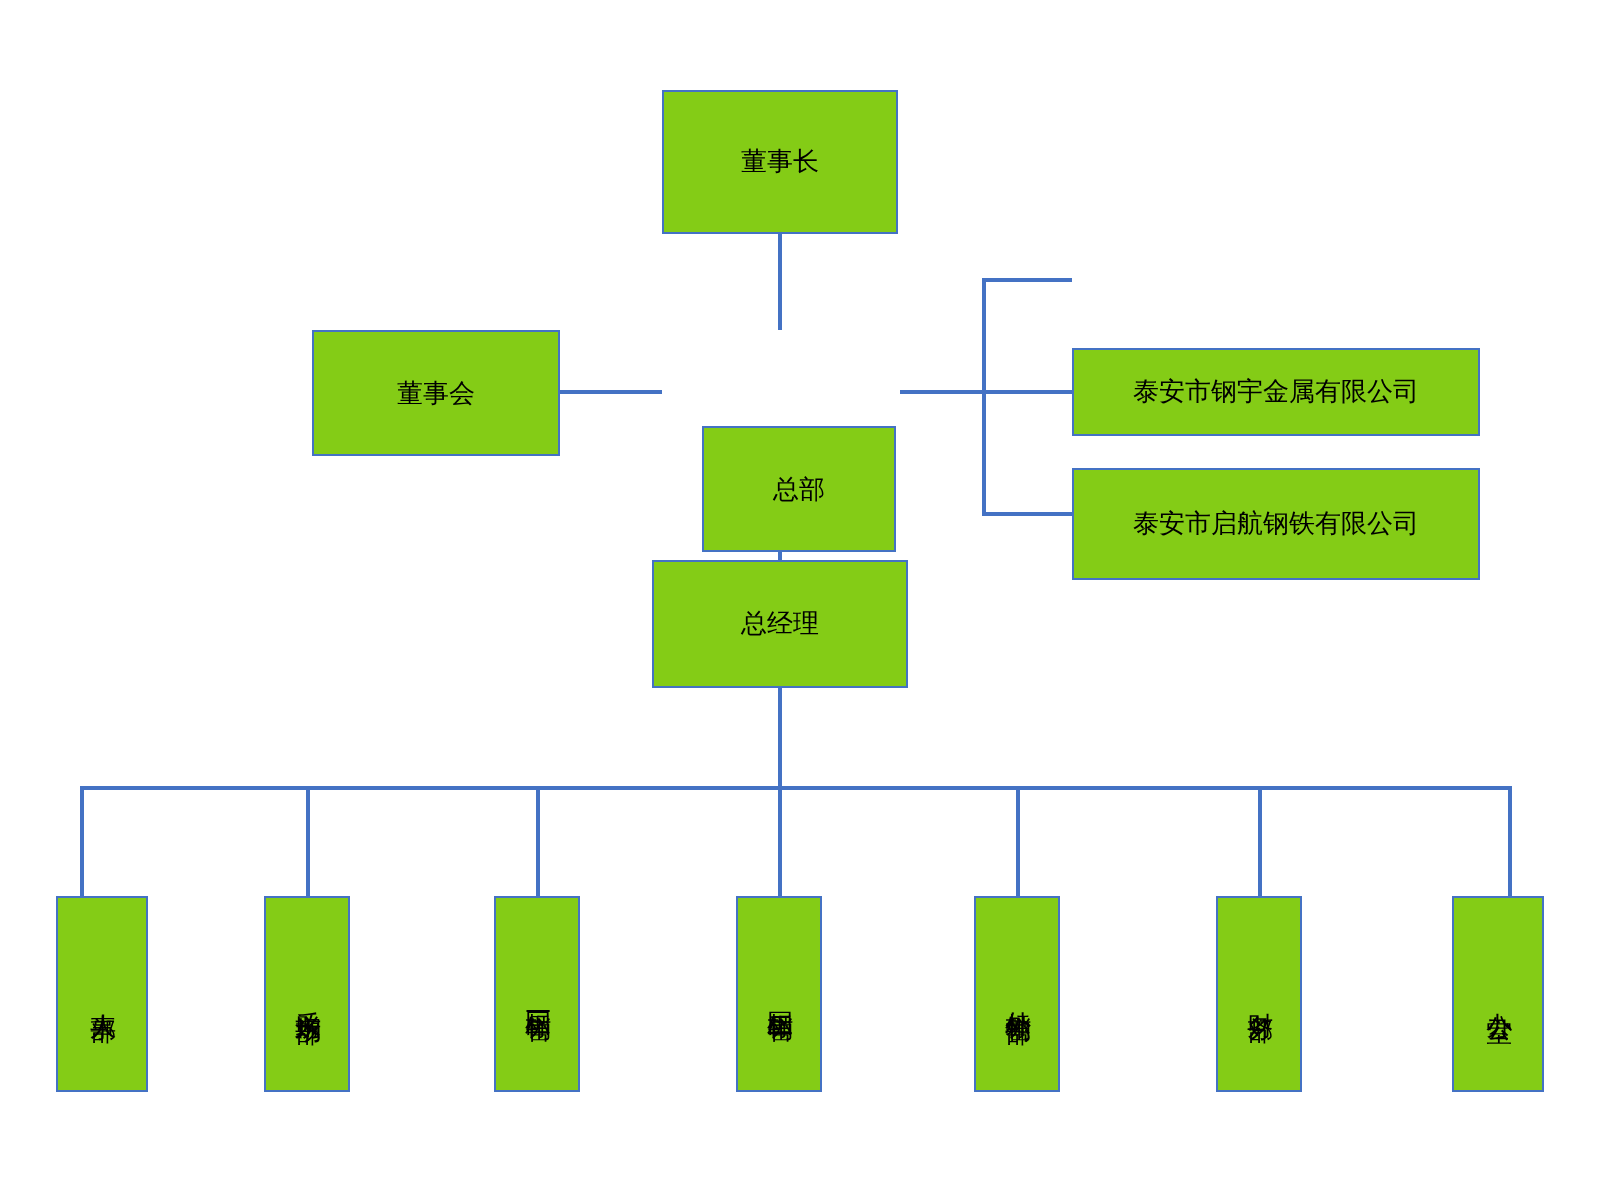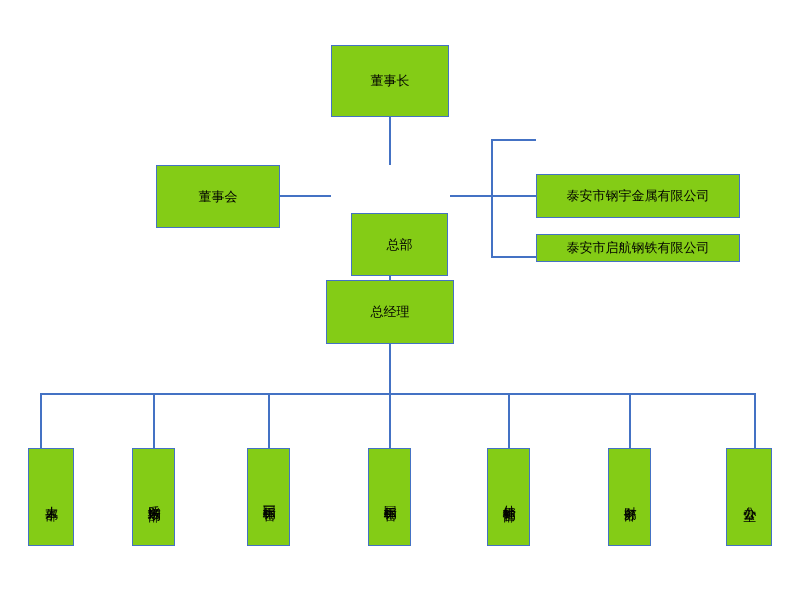--- a/index.html
+++ b/index.html
@@ -84,21 +84,21 @@
 
   <div class="node" style="left:351px; top:165px; width:97px; height:63px;margin-top:48px;">
     <span>总部</span>
   </div>
 
 
   <div class="node" style="left:536px; top:174px; width:204px; height:44px;">
     <span>泰安市钢宇金属有限公司</span>
   </div>
 
-  <div class="node" style="left:536px; top:234px; width:204px; height:28px;">
+  <div class="node" style="left:536px; top:234px; width:204px; height:56px;">
     <span>泰安市启航钢铁有限公司</span>
   </div>
 
   <div class="node" style="left:326px; top:280px; width:128px; height:64px;">
     <span>总经理</span>
   </div>
 
   <div class="node vertical" style="left:28px; top:448px; width:46px; height:98px;">
     <span>人事部</span>
   </div>

